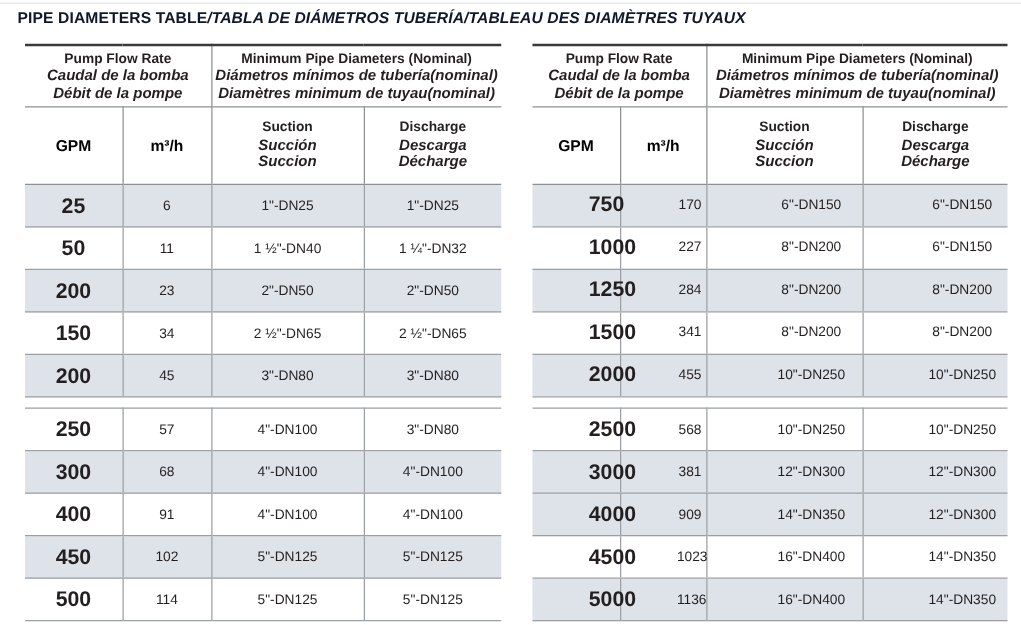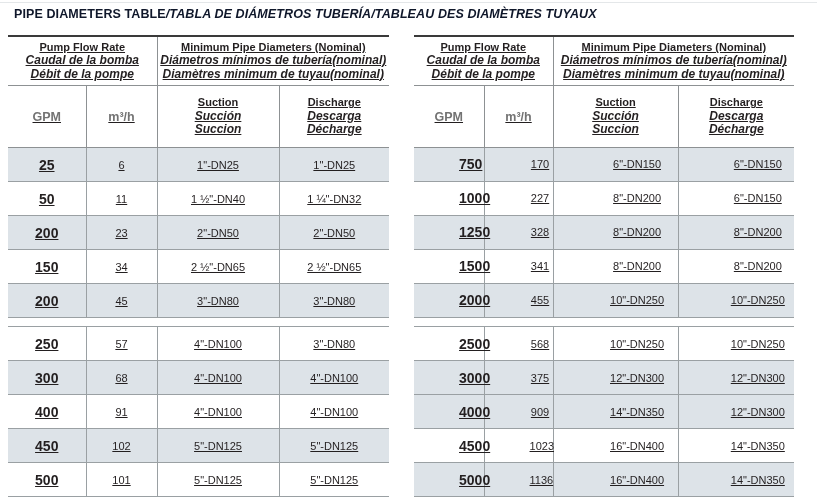--- a/index.html
+++ b/index.html
@@ -15,22 +15,22 @@
     position: absolute; top: 2px; left: 0; right: 0;
     height: 1px; background: #e4e7e9;
   }
   .title {
     position: absolute; top: 7px; left: 14px;
     font-size: 12.5px; font-weight: bold;
     color: #0f172a; white-space: nowrap; letter-spacing: 0.1px;
   }
   .title .it { font-style: italic; }
   .tables {
-    position: absolute; top: 35px; left: 8px;
-    display: flex; gap: 25px; text-decoration: underline;
+    position: absolute; top: 35px; left: 20px;
+    display: flex; gap: 25px;
   }
   table.tbl {
     border-collapse: collapse;
     table-layout: fixed;
     border-top: 2px solid #3a3a3a;
     background: #ffffff;
   }
   table.tbl.left  { width: 381px; }
   table.tbl.right { width: 380px; }
 
@@ -44,34 +44,34 @@
   tr.h1 th:first-child { border-right: 1px solid #8d9193; }
   tr.h2 th {
     height: 57px;
     border-bottom: 1px solid #8d9193;
     text-align: center; vertical-align: middle;
     padding: 2px 2px;
   }
   tr.h2 th:not(:first-child) { border-left: 1px solid #8d9193; }
   .hb { font-weight: bold; font-size: 11px;   line-height: 13.5px; color: #231f20; }
   .hi { font-weight: bold; font-size: 12px; line-height: 13.5px; font-style: italic; color: #231f20; }
-  .unit { font-weight: bold; font-size: 12.5px; color: #737373; }
+  .unit { font-weight: bold; font-size: 12.5px; color: #000000; }
 
   
   tbody td {
     border-bottom: 1px solid #9aa0a3;
     text-align: center; vertical-align: middle;
     font-size: 11px; color: #231f20;
     padding: 0 2px;
   }
   table.tbl.left  tbody tr.data td { height: 33px; }
   table.tbl.right tbody tr.data td { height: 30px; padding-left: 45px; }
   tbody tr.data td:not(:first-child) { border-left: 1px solid #9aa0a3; }
   tbody tr.shade td { background: #dde3e8; }
-  tbody td.b { font-weight: bold; font-size: 14px; }
+  tbody td.b { font-weight: bold; font-size: 17px; }
   tbody tr.spacer td {
     height: 8px; background: #ffffff;
     border-bottom: 1px solid #9aa0a3;
     padding: 0;
   }
 </style>
 </head>
 <body>
 
 <div class="page">
@@ -171,21 +171,21 @@
             <td>4"-DN100</td>
           </tr>
           <tr class="data shade">
             <td class="b">450</td>
             <td>102</td>
             <td>5"-DN125</td>
             <td>5"-DN125</td>
           </tr>
           <tr class="data">
             <td class="b">500</td>
-            <td>101</td>
+            <td>114</td>
             <td>5"-DN125</td>
             <td>5"-DN125</td>
           </tr>
         </tbody>
     </table>
 
     <table class="tbl right">
       <colgroup>
         <col style="width:70px">
           <col style="width:69px">
@@ -228,21 +228,21 @@
             <td>6"-DN150</td>
           </tr>
           <tr class="data">
             <td class="b">1000</td>
             <td>227</td>
             <td>8"-DN200</td>
             <td>6"-DN150</td>
           </tr>
           <tr class="data shade">
             <td class="b">1250</td>
-            <td>328</td>
+            <td>284</td>
             <td>8"-DN200</td>
             <td>8"-DN200</td>
           </tr>
           <tr class="data">
             <td class="b">1500</td>
             <td>341</td>
             <td>8"-DN200</td>
             <td>8"-DN200</td>
           </tr>
           <tr class="data shade">
@@ -255,21 +255,21 @@
             <td colspan="4"></td>
           </tr>
           <tr class="data">
             <td class="b">2500</td>
             <td>568</td>
             <td>10"-DN250</td>
             <td>10"-DN250</td>
           </tr>
           <tr class="data shade">
             <td class="b">3000</td>
-            <td>375</td>
+            <td>381</td>
             <td>12"-DN300</td>
             <td>12"-DN300</td>
           </tr>
           <tr class="data shade">
             <td class="b">4000</td>
             <td>909</td>
             <td>14"-DN350</td>
             <td>12"-DN300</td>
           </tr>
           <tr class="data">

